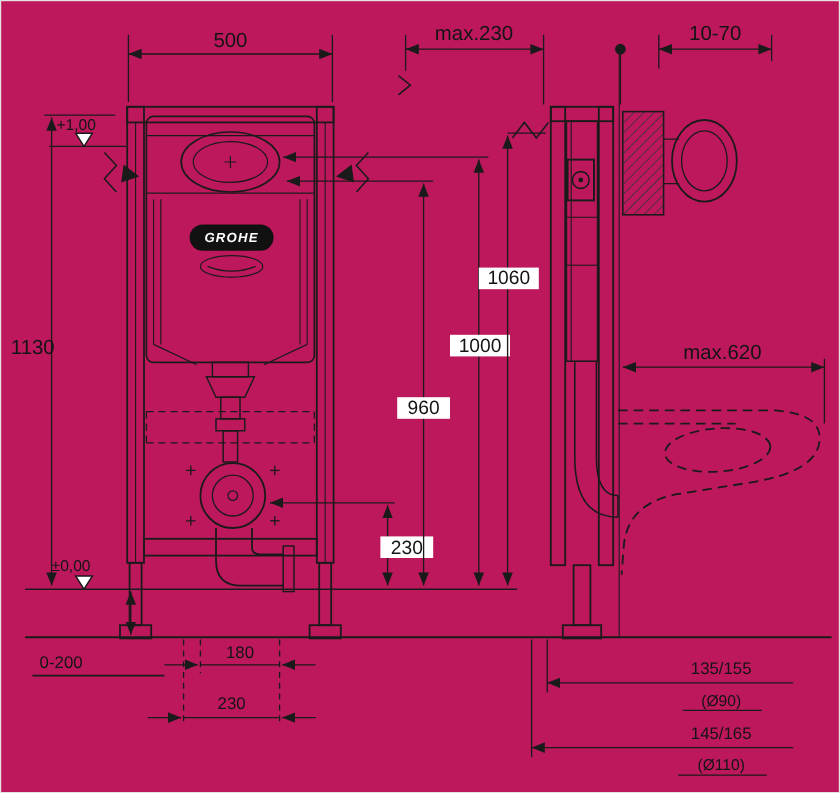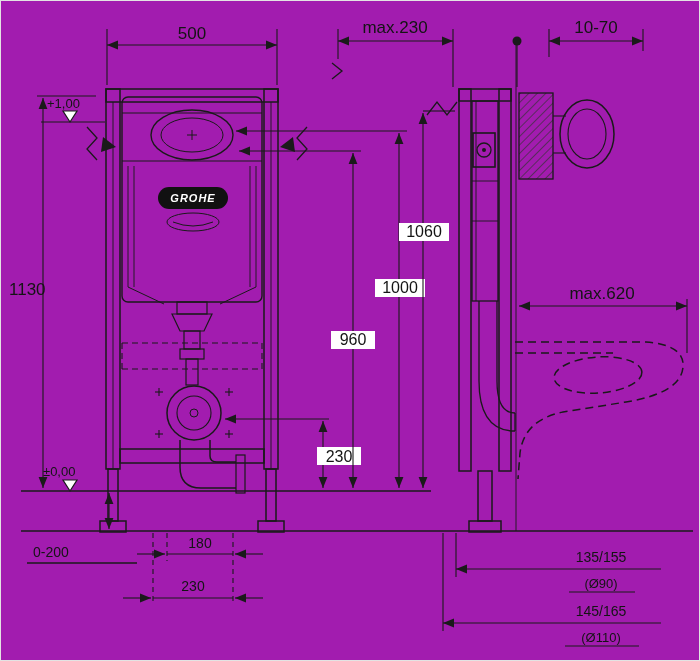--- a/index.html
+++ b/index.html
@@ -1,17 +1,17 @@
 <!DOCTYPE html>
 <html><head>
 <meta charset="utf-8">
 <style>
   html,body{margin:0;padding:0;background:#fff;}
   .stage{
-    position:relative;width:700px;height:661px;background:#a21caf;
+    position:relative;width:700px;height:661px;background:#be185d;
     border:1px solid #e3e3e3;box-sizing:border-box;overflow:hidden;
     font-family:"Liberation Sans",sans-serif;
   }
   svg{display:block}
   svg text{fill:#141414;font-family:"Liberation Sans",sans-serif;}
   .dim{font-size:16px;}
   .dim-lg{font-size:17px;}
   .dim-sm{font-size:14px;}
   .dim-xs{font-size:13px;}
   .brand{font-size:11px;font-weight:bold;font-style:italic;fill:#ffffff;letter-spacing:1px;}

